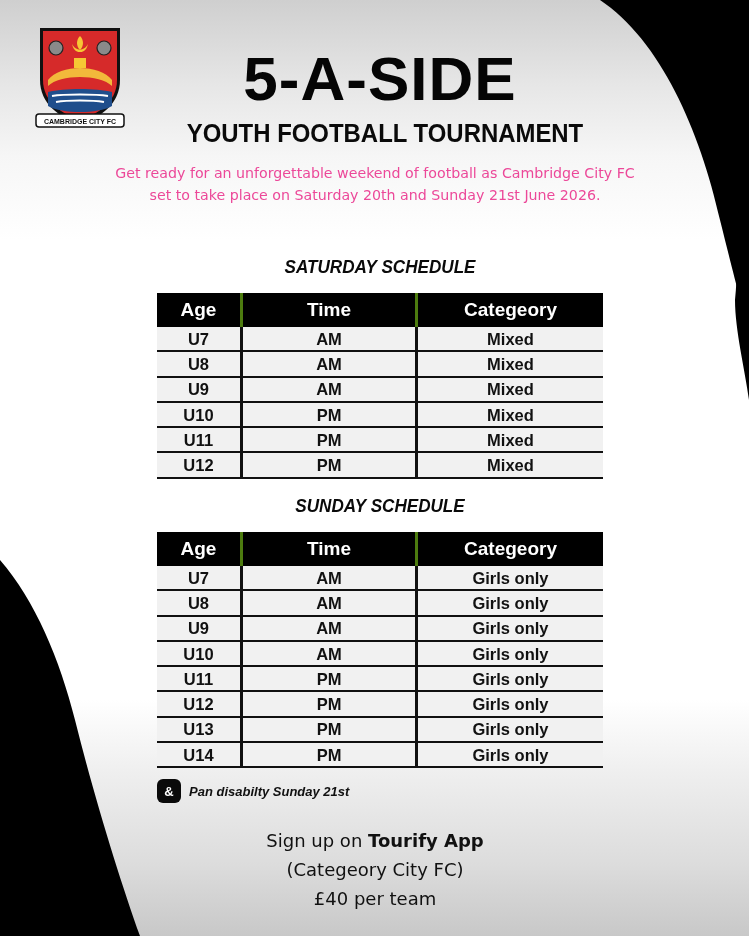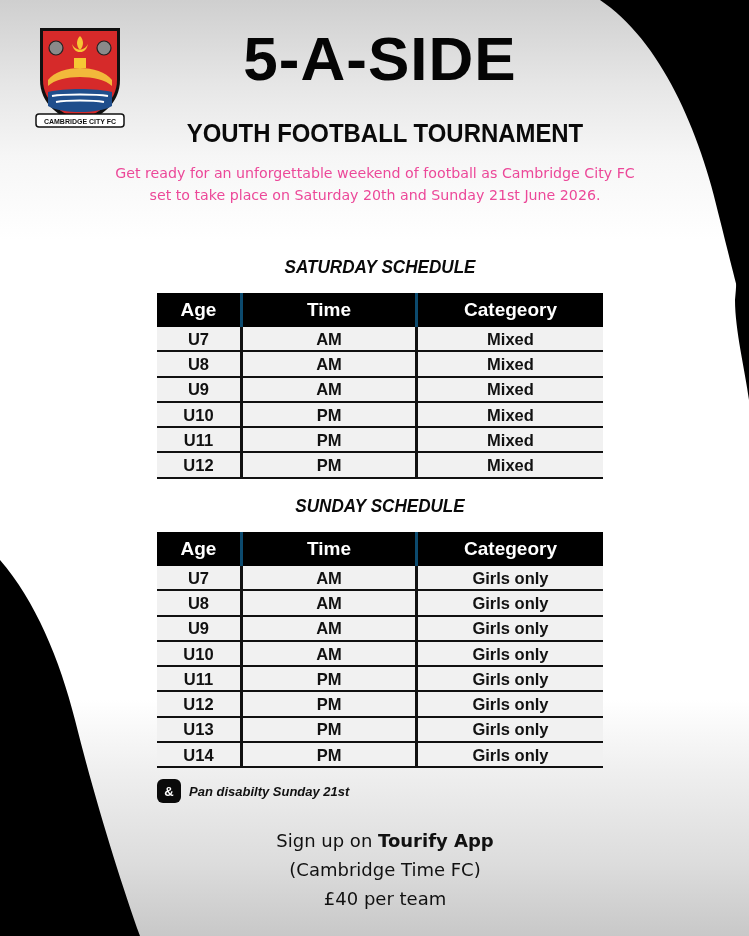--- a/index.html
+++ b/index.html
@@ -12,21 +12,21 @@
   }
   .bg-bottom {
     position: absolute; left: 0; top: 700px; width: 749px; height: 236px;
     background: linear-gradient(180deg, #ffffff 0%, #efefef 30%, #dcdcdc 70%, #c8c8c8 100%);
   }
   .shape-svg { position: absolute; left: 0; top: 0; width: 749px; height: 936px; }
 
   .crest { position: absolute; left: 34px; top: 22px; width: 92px; height: 108px; }
 
   .title-main {
-    position: absolute; left: 190px; top: 24px; width: 380px; text-align: center;
+    position: absolute; left: 190px; top: 44px; width: 380px; text-align: center;
     font-family: "Liberation Sans", sans-serif; font-weight: 900; font-size: 62px;
     letter-spacing: 1px; line-height: 70px; color: #050505;
   }
   .title-sub {
     position: absolute; left: 140px; top: 116px; width: 490px; text-align: center;
     font-family: "Liberation Sans", sans-serif; font-weight: 700; font-size: 26px;
     line-height: 34px; color: #0a0a0a; transform: scaleX(0.92);
   }
   .intro {
     position: absolute; left: 70px; top: 162px; width: 610px; text-align: center;
@@ -44,21 +44,21 @@
   table.sched {
     position: absolute; left: 157px; width: 446px;
     border-collapse: separate; border-spacing: 0;
     font-family: "Liberation Sans", sans-serif;
   }
   .sat-table { top: 293px; }
   .sun-table { top: 532px; }
   table.sched th {
     background: #000; color: #fff; font-weight: 700; font-size: 19px;
     height: 34px; text-align: center; padding: 0;
-    border-right: 3px solid #0c4a6e;
+    border-right: 3px solid #4d7c0f;
   }
   table.sched th:last-child { border-right: none; margin-left: 26px; }
   table.sched td {
     background: #f1f1f1; color: #111; font-weight: 700; font-size: 16.5px;
     height: 25.3px; text-align: center; padding: 0; line-height: 22px;
     border-bottom: 2px solid #111;
     border-right: 3px solid #111;
   }
   table.sched td:last-child { border-right: none; }
   .col-age { width: 86px; }
@@ -70,21 +70,21 @@
     display: flex; align-items: center; gap: 8px;
   }
   .note-badge {
     width: 24px; height: 24px; border-radius: 6px; background: #0a0a0a; color: #fff;
     display: flex; align-items: center; justify-content: center;
     font-weight: 700; font-size: 13px;
   }
   .note-text { font-weight: 700; font-style: italic; font-size: 13px; color: #111; }
 
   .signup {
-    position: absolute; left: 185px; top: 826px; width: 400px; text-align: center;
+    position: absolute; left: 175px; top: 826px; width: 400px; text-align: center;
     font-family: "DejaVu Sans", sans-serif; font-size: 18px; line-height: 29px; color: #111;
   }
   .signup b { font-weight: 700; }
 </style>
 </head>
 <body>
 
 <div class="bg-top"></div>
 <div class="bg-bottom"></div>
 
@@ -215,15 +215,15 @@
   </tbody>
 </table>
 
 <div class="note">
   <span class="note-badge">&amp;</span>
   <span class="note-text">Pan disabilty Sunday 21st</span>
 </div>
 
 <div class="signup">
   <div><span>Sign up on </span><b>Tourify App</b></div>
-  <div>(Cambridge Time FC)</div>
+  <div>(Categeory City FC)</div>
   <div>£40 per team</div>
 </div>
 
 </body></html>

